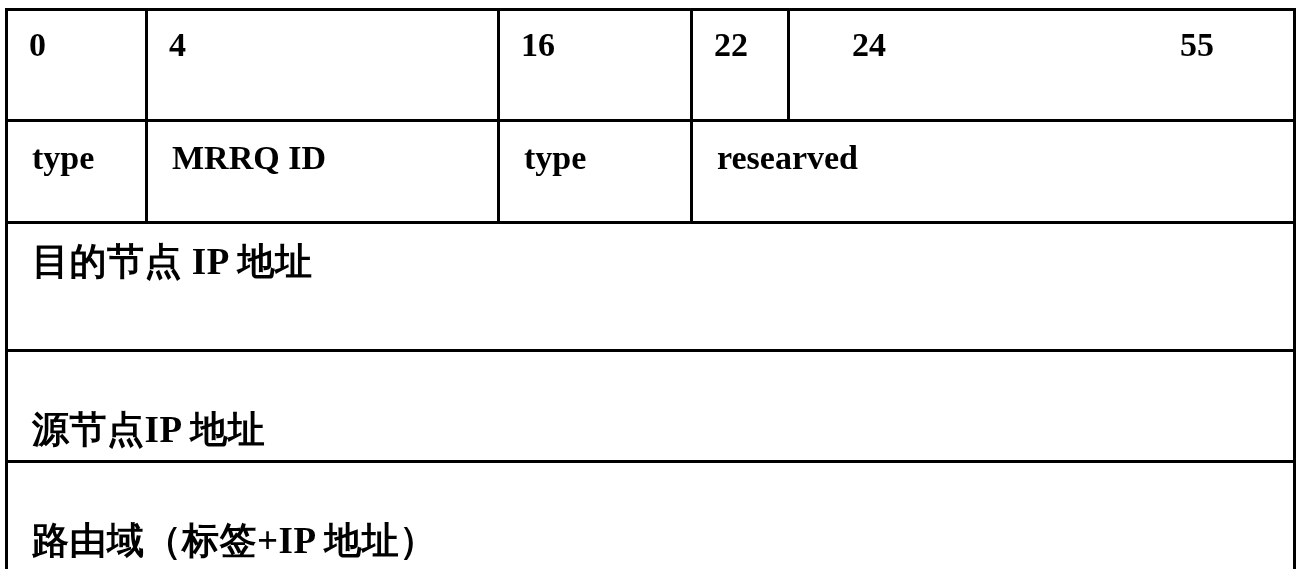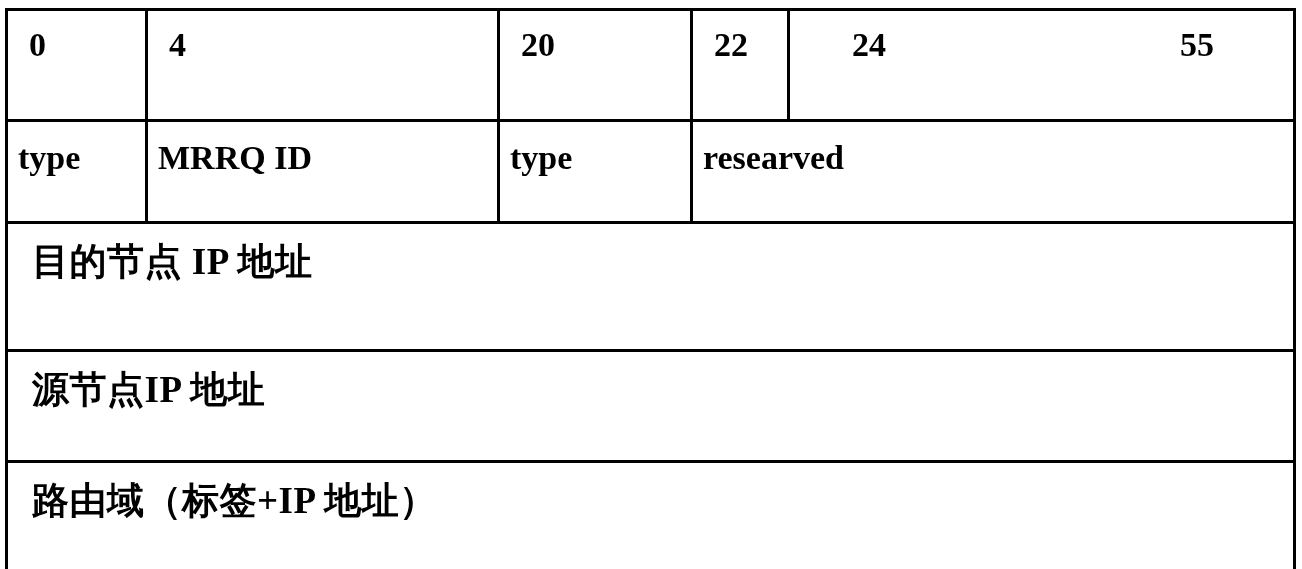--- a/index.html
+++ b/index.html
@@ -55,34 +55,35 @@
     line-height: 1.0;
     white-space: nowrap;
   }
 
   .bit-label {
     padding-left: 21px;
     padding-top: 17px;
   }
 
   .field-label {
-    padding-left: 10px;
+    padding-left: 24px;
     padding-top: 19px;
   }
 
   .cjk-label {
     padding-left: 24px;
     padding-top: 19px;
     font-size: 37px;
     font-weight: bold;
     letter-spacing: 0.5px;
   }
 
   .row-srcip .cjk-label,
   .row-routedom .cjk-label {
+    margin-top: 40px;
   }
 
   
   .split-cell {
     position: relative;
     height: 100%;
   }
   .split-cell .left-num {
     position: absolute;
     left: 21px;
@@ -110,21 +111,21 @@
     <tbody>
 
       <tr class="row-bitruler">
         <td>
           <span class="cell-text bit-label">0</span>
         </td>
         <td>
           <span class="cell-text bit-label">4</span>
         </td>
         <td>
-          <span class="cell-text bit-label">20</span>
+          <span class="cell-text bit-label">16</span>
         </td>
         <td>
           <span class="cell-text bit-label">22</span>
         </td>
         <td>
           <div class="split-cell">
             <span class="cell-text left-num">24</span>
             <span class="cell-text right-num">55</span>
           </div>
         </td>

